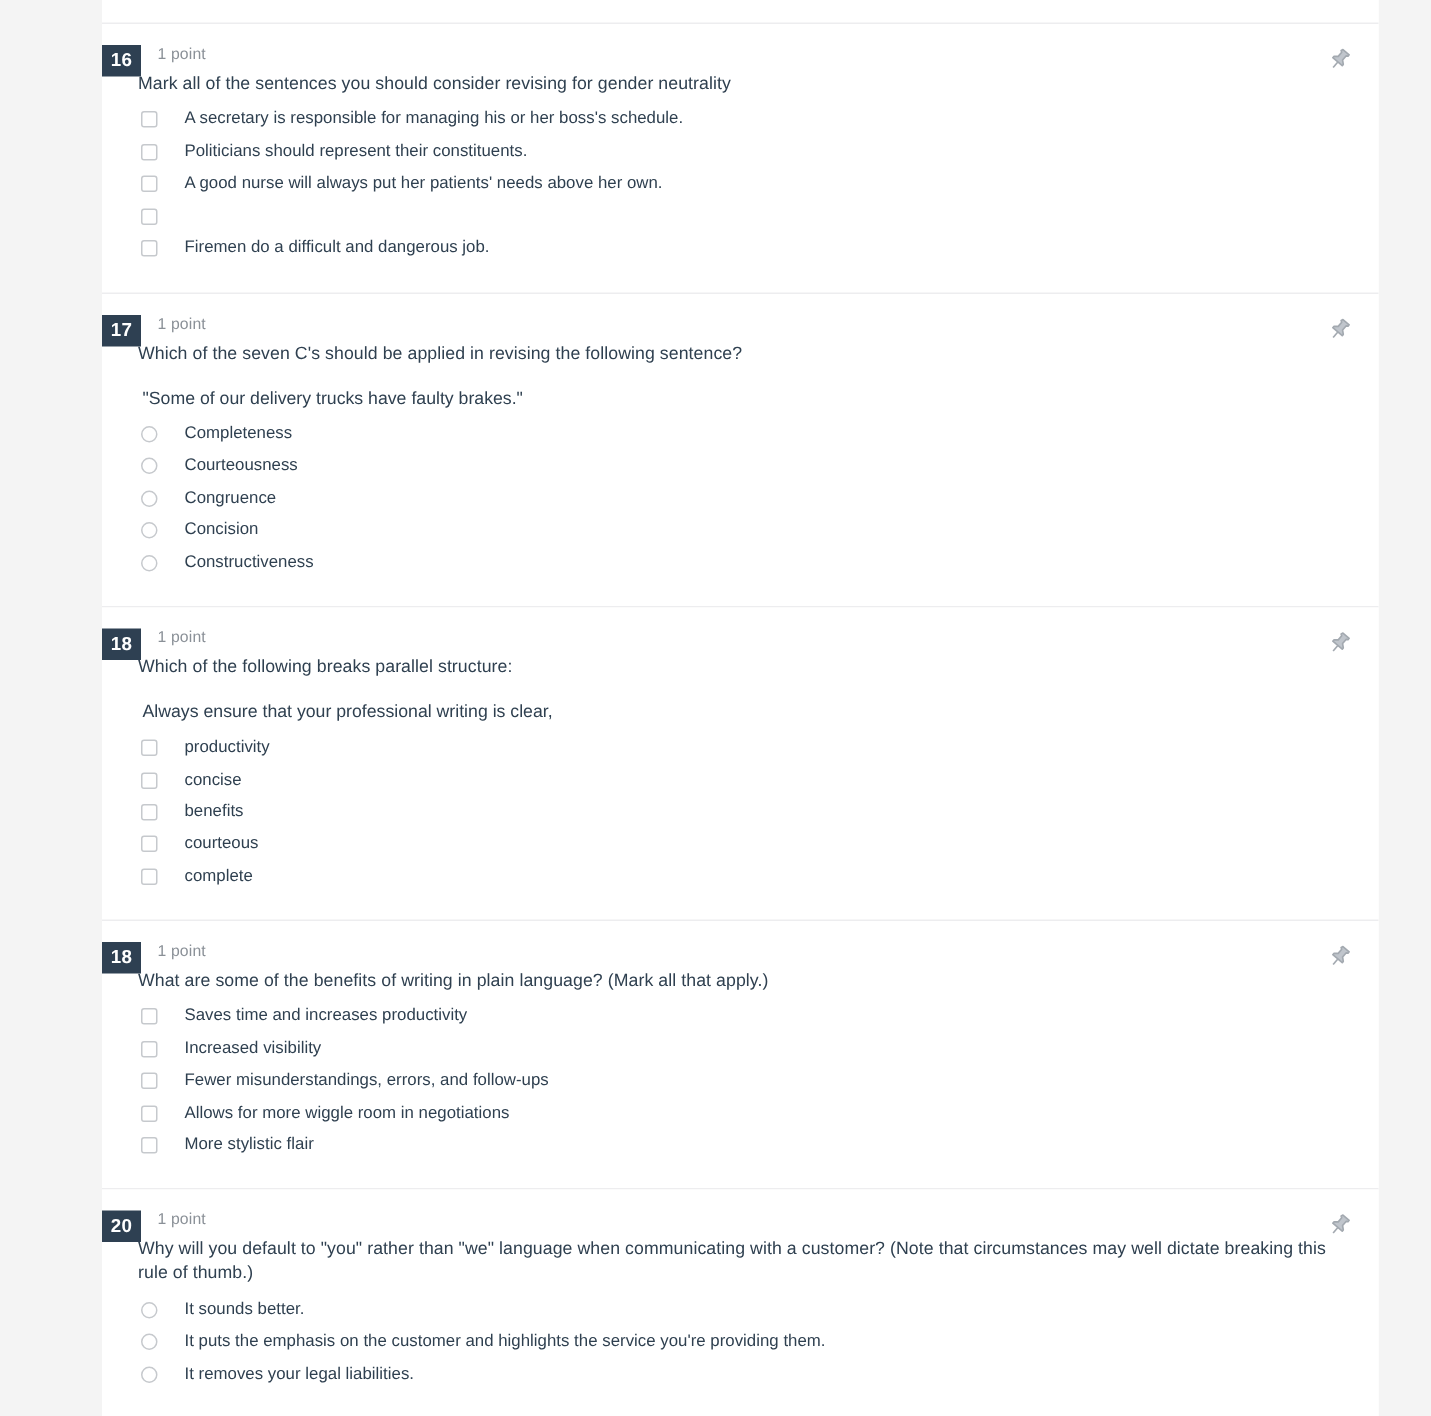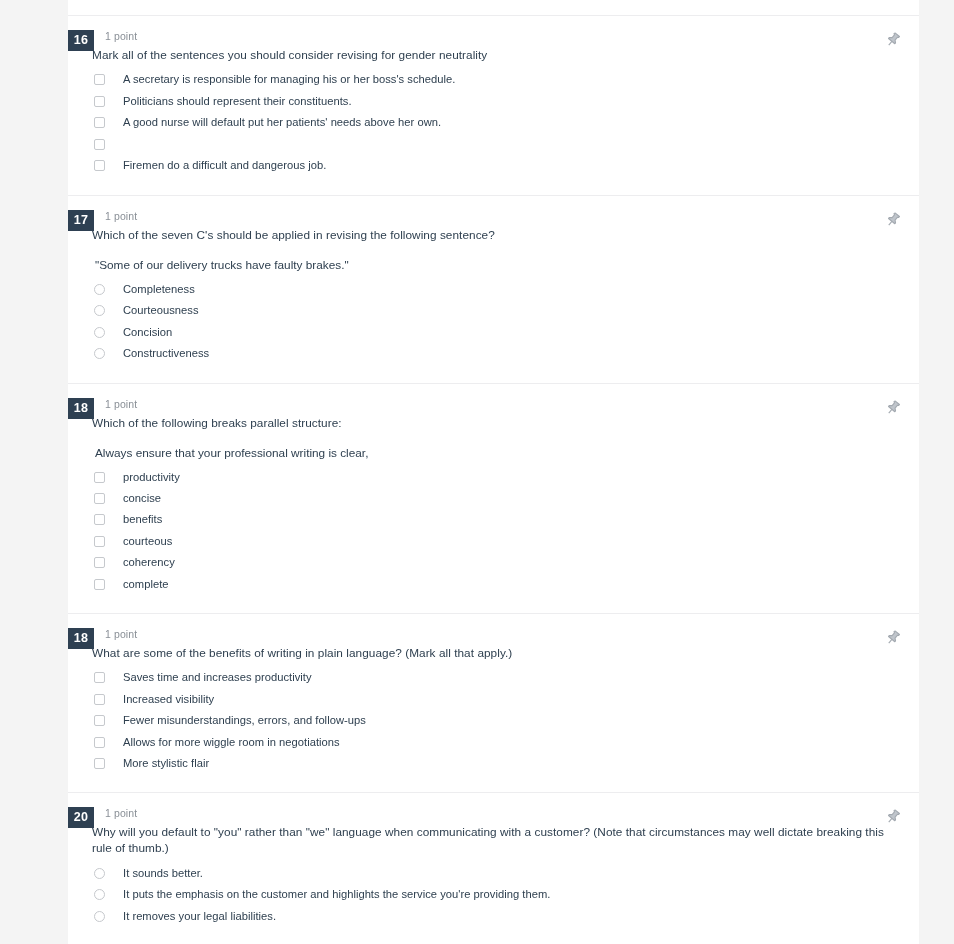--- a/index.html
+++ b/index.html
@@ -159,21 +159,21 @@
             <li class="option">
               <span class="opt-box"></span>
               <span class="opt-label">A secretary is responsible for managing his or her boss's schedule.</span>
             </li>
             <li class="option">
               <span class="opt-box"></span>
               <span class="opt-label">Politicians should represent their constituents.</span>
             </li>
             <li class="option">
               <span class="opt-box"></span>
-              <span class="opt-label">A good nurse will default put her patients' needs above her own.</span>
+              <span class="opt-label">A good nurse will always put her patients' needs above her own.</span>
             </li>
             <li class="option">
               <span class="opt-box"></span>
             </li>
             <li class="option">
               <span class="opt-box"></span>
               <span class="opt-label">Firemen do a difficult and dangerous job.</span>
             </li>
           </ul>
         </div>
@@ -196,20 +196,24 @@
             <li class="option">
               <span class="opt-radio"></span>
               <span class="opt-label">Completeness</span>
             </li>
             <li class="option">
               <span class="opt-radio"></span>
               <span class="opt-label">Courteousness</span>
             </li>
             <li class="option">
               <span class="opt-radio"></span>
+              <span class="opt-label">Congruence</span>
+            </li>
+            <li class="option">
+              <span class="opt-radio"></span>
               <span class="opt-label">Concision</span>
             </li>
             <li class="option">
               <span class="opt-radio"></span>
               <span class="opt-label">Constructiveness</span>
             </li>
           </ul>
         </div>
         <div class="question-block">
           <div class="q-head">
@@ -235,24 +239,20 @@
               <span class="opt-box"></span>
               <span class="opt-label">concise</span>
             </li>
             <li class="option">
               <span class="opt-box"></span>
               <span class="opt-label">benefits</span>
             </li>
             <li class="option">
               <span class="opt-box"></span>
               <span class="opt-label">courteous</span>
-            </li>
-            <li class="option">
-              <span class="opt-box"></span>
-              <span class="opt-label">coherency</span>
             </li>
             <li class="option">
               <span class="opt-box"></span>
               <span class="opt-label">complete</span>
             </li>
           </ul>
         </div>
         <div class="question-block">
           <div class="q-head">
             <div class="q-number">18</div>

